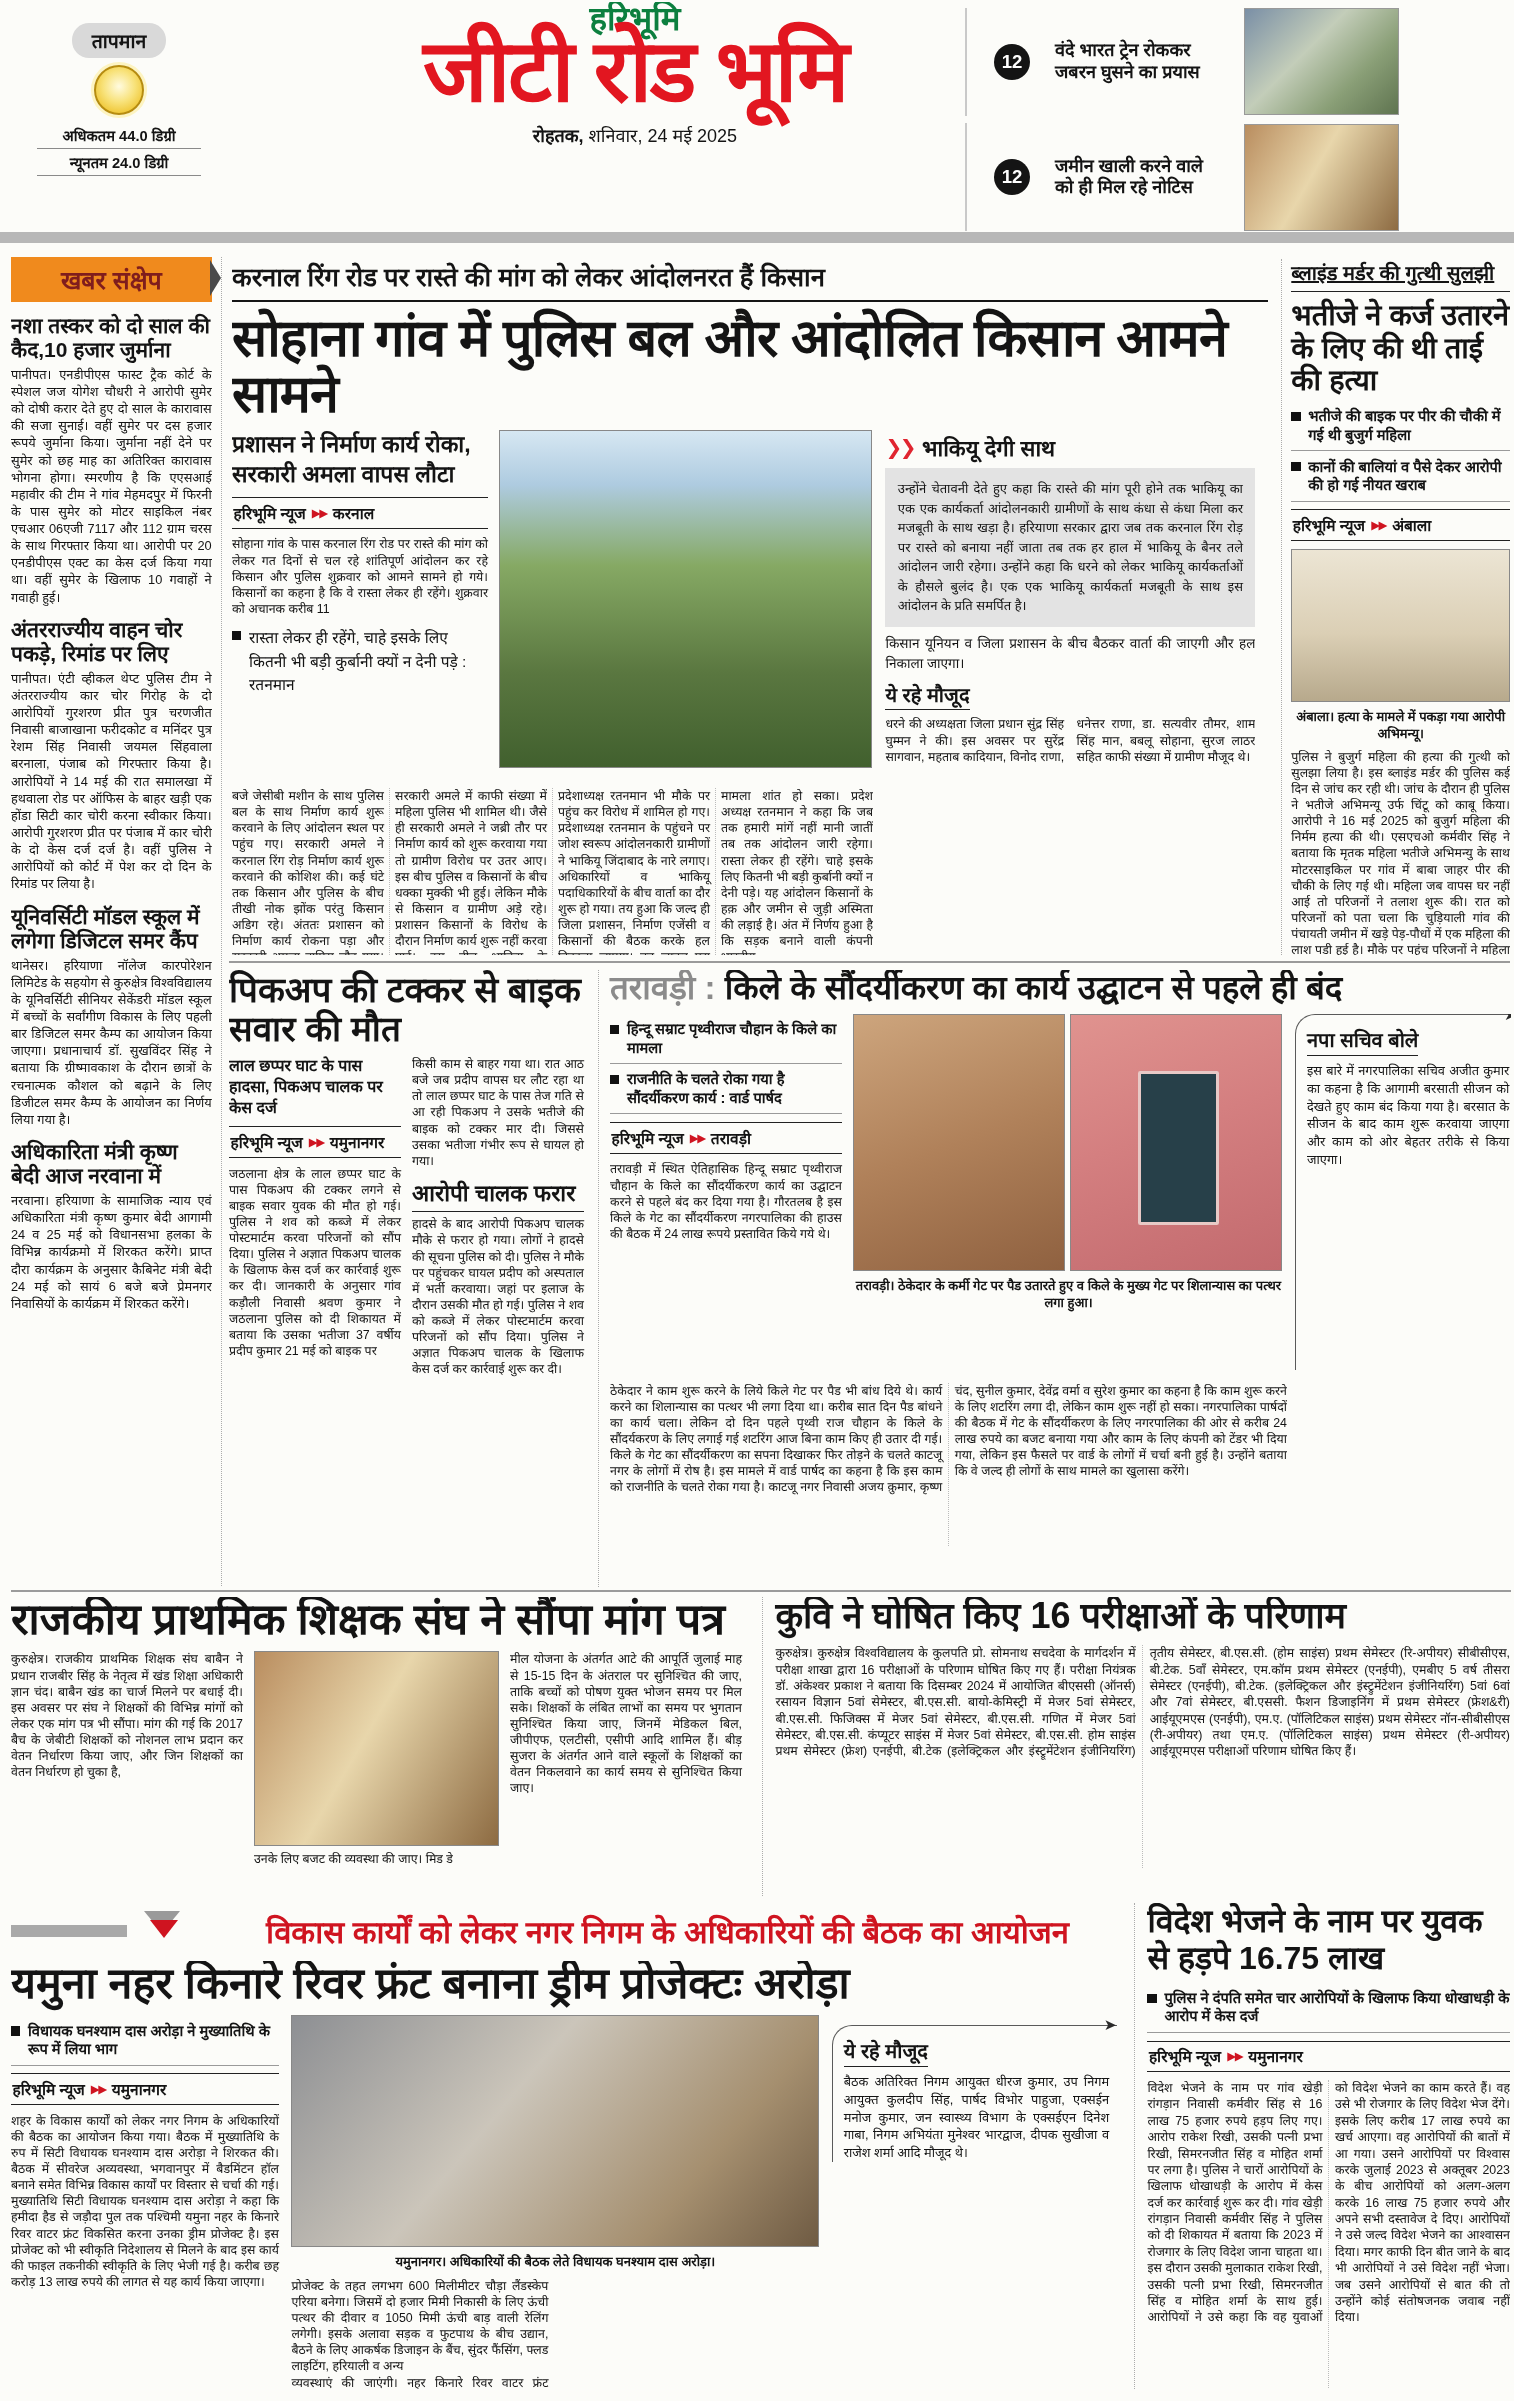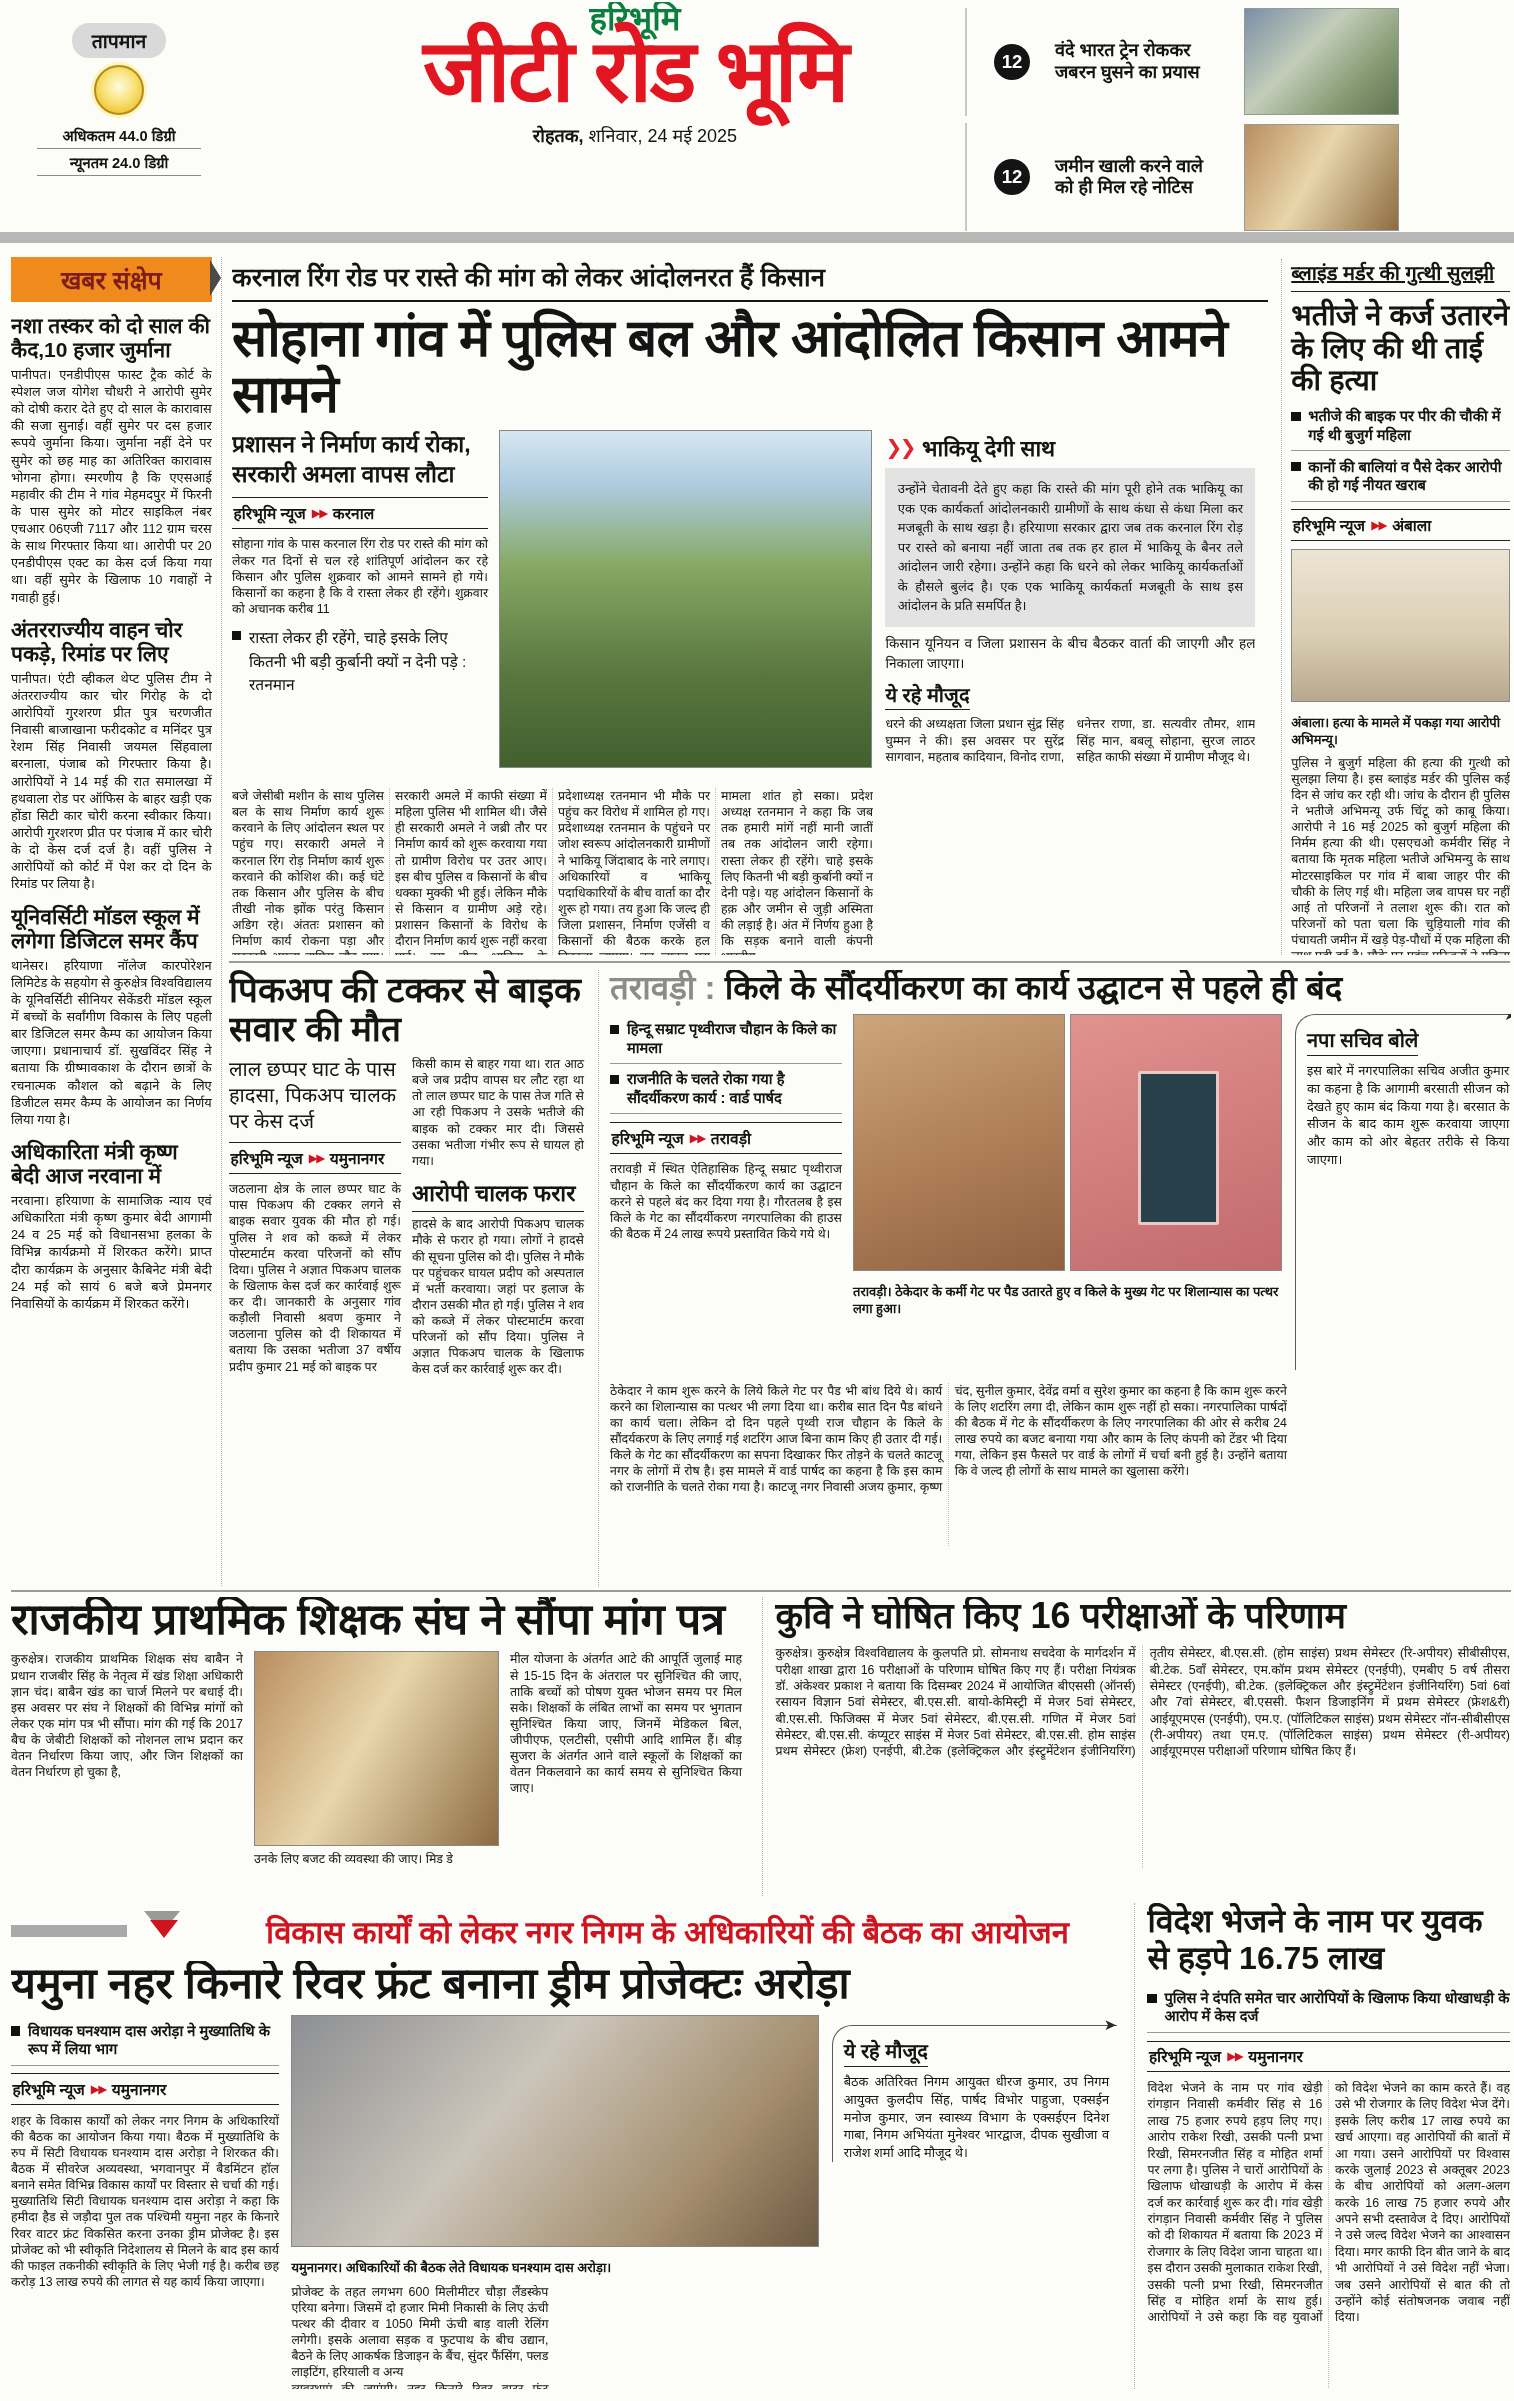--- a/index.html
+++ b/index.html
@@ -44,21 +44,21 @@
                   background:#274049;border:3.1px solid #e8c9c6;border-radius:2.3px;}
   .ph-meeting{background:linear-gradient(130deg,#8d8f93,#cbc5ba 40%,#a58f6f 75%,#6f5b43);}
 
   
   .byline{display:flex;align-items:center;gap:6.2px;font-weight:800;font-size:15.5px;
           border-top:1.5px solid #222;border-bottom:1.5px solid #222;padding:3.9px 1.5px;margin:7.7px 0;}
   .arr{color:#cf1420;font-size:11.6px;letter-spacing:-1.5px;font-weight:800;}
   .sq{width:9.3px;height:9.3px;background:#111;margin-top:4.6px;flex:none;}
   .bullet{display:flex;gap:7.7px;font-size:14.7px;font-weight:700;line-height:1.25;
           padding:6.2px 0;border-bottom:0.8px solid #9a9a9a;}
-  .cap{font-size:13px;font-weight:600;line-height:1.3;margin-top:13px;}
+  .cap{font-size:13px;font-weight:600;line-height:1.3;margin-top:7px;text-align:center;}
   .bodytx{font-size:12.4px;line-height:1.3;}
   .curve-box{border-top:1.5px solid #5a5a5a;border-left:1.5px solid #5a5a5a;border-top-left-radius:20px;
              padding:11px 7.7px 0 11px;position:relative;}
   .curve-box .tip{position:absolute;top:-9.3px;right:0;color:#2a2a2a;font-size:15.5px;}
   .box-t{font-size:20px;font-weight:800;border-bottom:1.5px solid #222;display:inline-block;padding-bottom:2.3px;}
   .box-b{margin-top:6.2px;font-size:12.8px;line-height:1.38;}
 
   
   #briefs{left:11px;top:257px;width:211px;height:1329px;padding-right:9.3px;border-right:1.5px dotted #ababab;}
   .briefs-head{background:#f08a1d;color:#7f1d1d;font-size:25px;font-weight:800;text-align:center;
@@ -94,21 +94,21 @@
   .m-kick{font-size:20px;font-weight:800;border-bottom:1.5px solid #222;padding-bottom:4.6px;text-decoration:underline;}
   .m-h{font-size:29px;font-weight:800;line-height:1.12;margin:7.7px 0 4.6px;}
   .m-photo{width:100%;height:153px;border:0.8px solid #888;}
 
   
   #hr-mid{left:229px;top:961px;width:1281px;height:1.5px;background:#9a9a9a;}
   #pickup{left:229px;top:970px;width:359px;height:617px;}
   .pk-h{font-size:35px;font-weight:800;line-height:1.12;margin-bottom:7.7px;}
   .pk-cols{display:flex;gap:11px;}
   .pk-col{width:172px;flex:none;}
-  .pk-sub{font-size:20px;font-weight:400;line-height:1.3;}
+  .pk-sub{font-size:16px;font-weight:700;line-height:1.3;}
   .pk-sub2{font-size:22.5px;font-weight:800;border-bottom:1.5px solid #222;padding-bottom:3.1px;margin:7.7px 0 4.6px;}
 
   #fort{left:598px;top:970px;width:913px;height:617px;padding-left:11px;border-left:1.5px dotted #ababab;}
   .ft-h{font-size:33px;font-weight:800;line-height:1.1;margin-bottom:7.7px;}
   .ft-loc{color:#8b8b8b;}
   .ft-row{display:flex;gap:11px;height:364px;overflow:hidden;}
   .ft-col1{width:232px;flex:none;}
   .ft-photos{width:431px;flex:none;}
   .ft-photos .pics{display:flex;gap:4.6px;}
   .ft-photos .pic{width:212px;height:257px;border:0.8px solid #888;}

